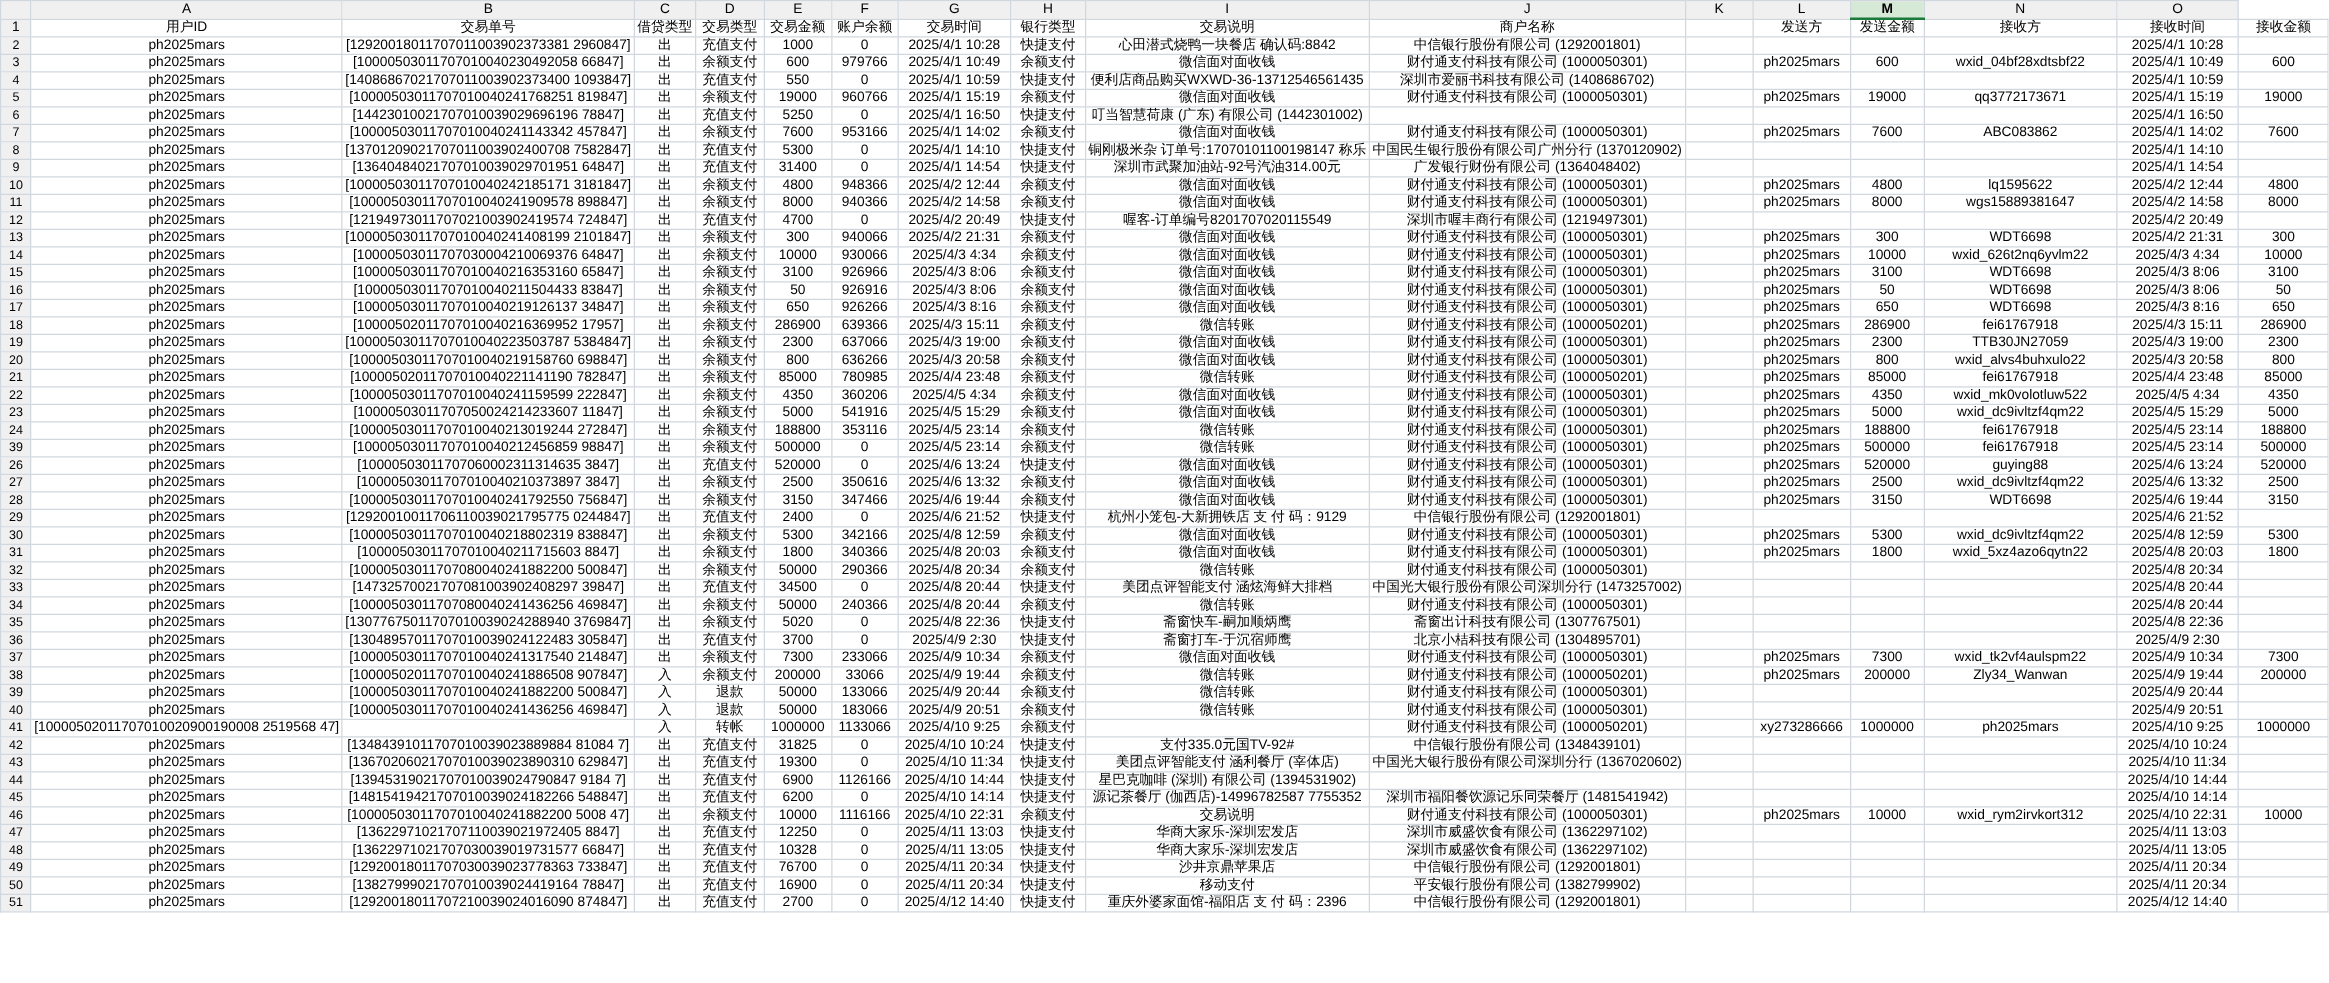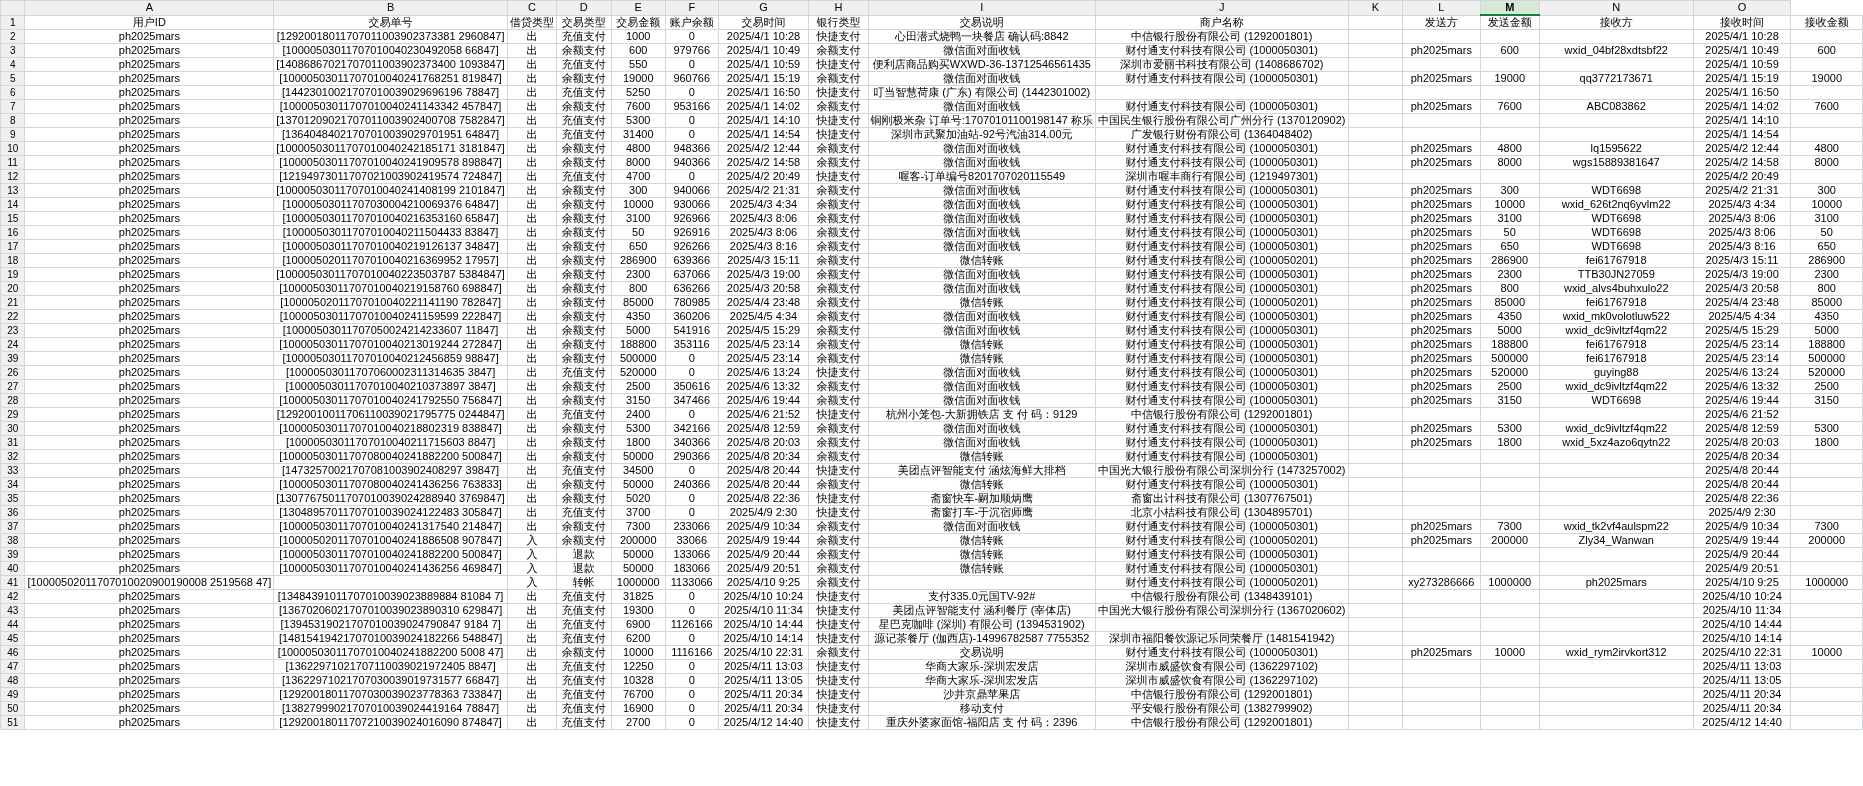--- a/index.html
+++ b/index.html
@@ -741,21 +741,21 @@
           <td class="c-center"></td>
           <td class="c-center"></td>
           <td class="c-center"></td>
           <td class="c-center selcol"></td>
           <td class="c-center">2025/4/8 20:44</td>
           <td class="c-center"></td>
         </tr>
         <tr>
           <td class="rowhead">34</td>
           <td class="c-center">ph2025mars</td>
-          <td class="c-left">[10000503011707080040241436256 763833]</td>
+          <td class="c-left">[10000503011707080040241436256 469847]</td>
           <td class="c-center">出</td>
           <td class="c-center">余额支付</td>
           <td class="c-center">50000</td>
           <td class="c-center">240366</td>
           <td class="c-center">2025/4/8 20:44</td>
           <td class="c-center">余额支付</td>
           <td class="c-center">微信转账</td>
           <td class="c-center">财付通支付科技有限公司 (1000050301)</td>
           <td class="c-center"></td>
           <td class="c-center"></td>

